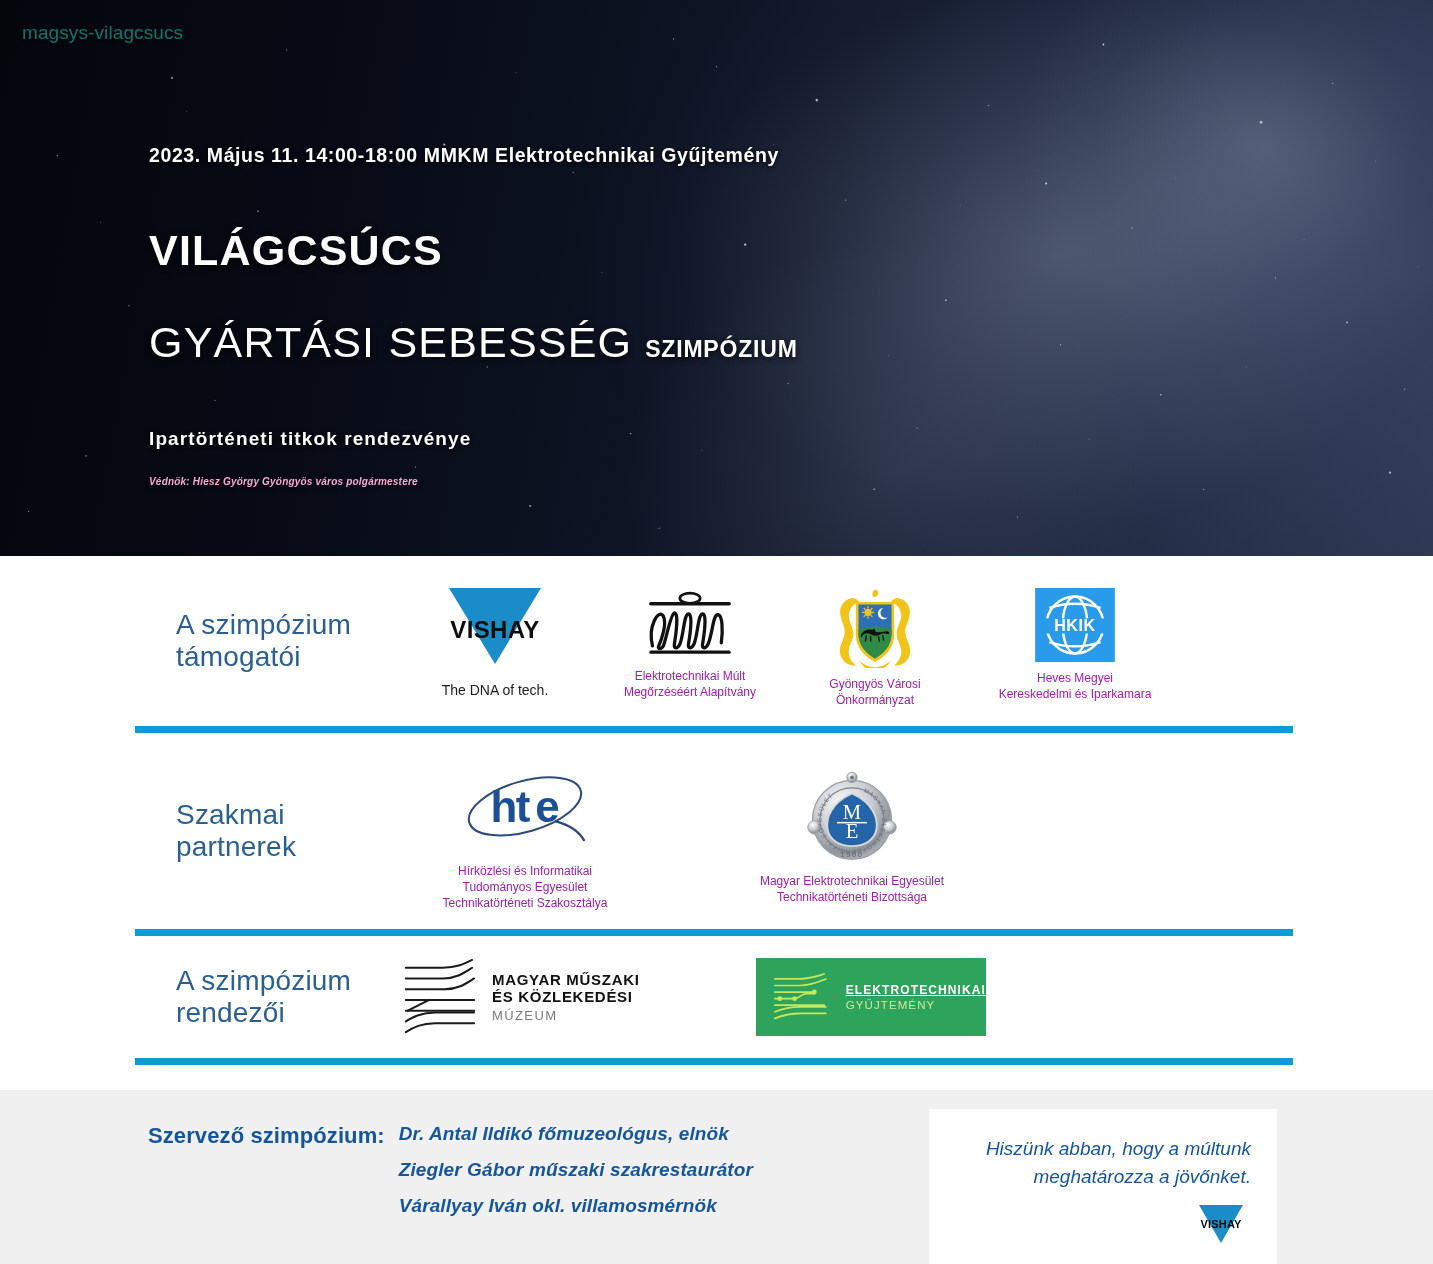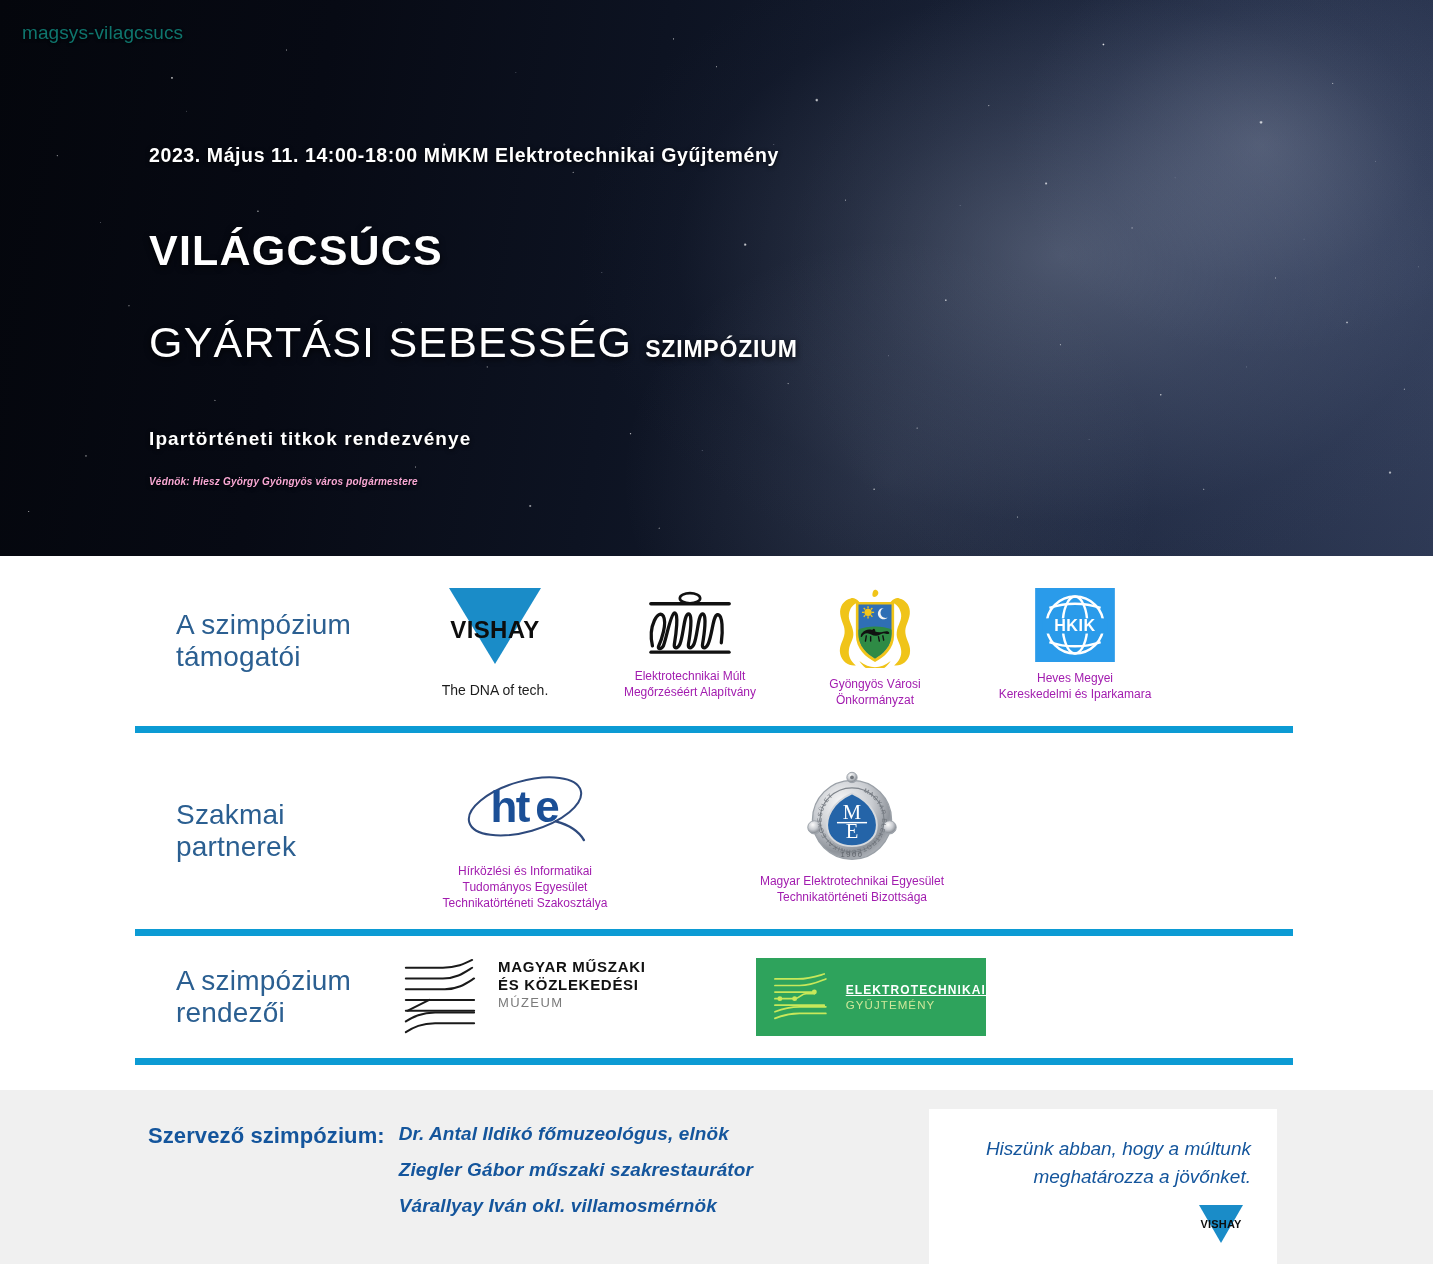--- a/index.html
+++ b/index.html
@@ -190,21 +190,21 @@
   
   .hkik{width:80px;height:74px;}
 
   
   .hte{width:160px;height:86px;}
 
   
   .mee{width:98px;height:96px;}
 
   
-  .mmkm{display:flex;align-items:flex-start;gap:20px;}
+  .mmkm{display:flex;align-items:center;gap:14px;}
   .mmkm-word{line-height:1.18;text-align:left;}
   .mmkm-word .l1,.mmkm-word .l2{
     font-size:15px;font-weight:bold;letter-spacing:.7px;color:#111;
   }
   .mmkm-word .l3{
     font-size:13px;letter-spacing:1.4px;color:#7b7b7b;margin-top:2px;
   }
 
   
   .egbox{

